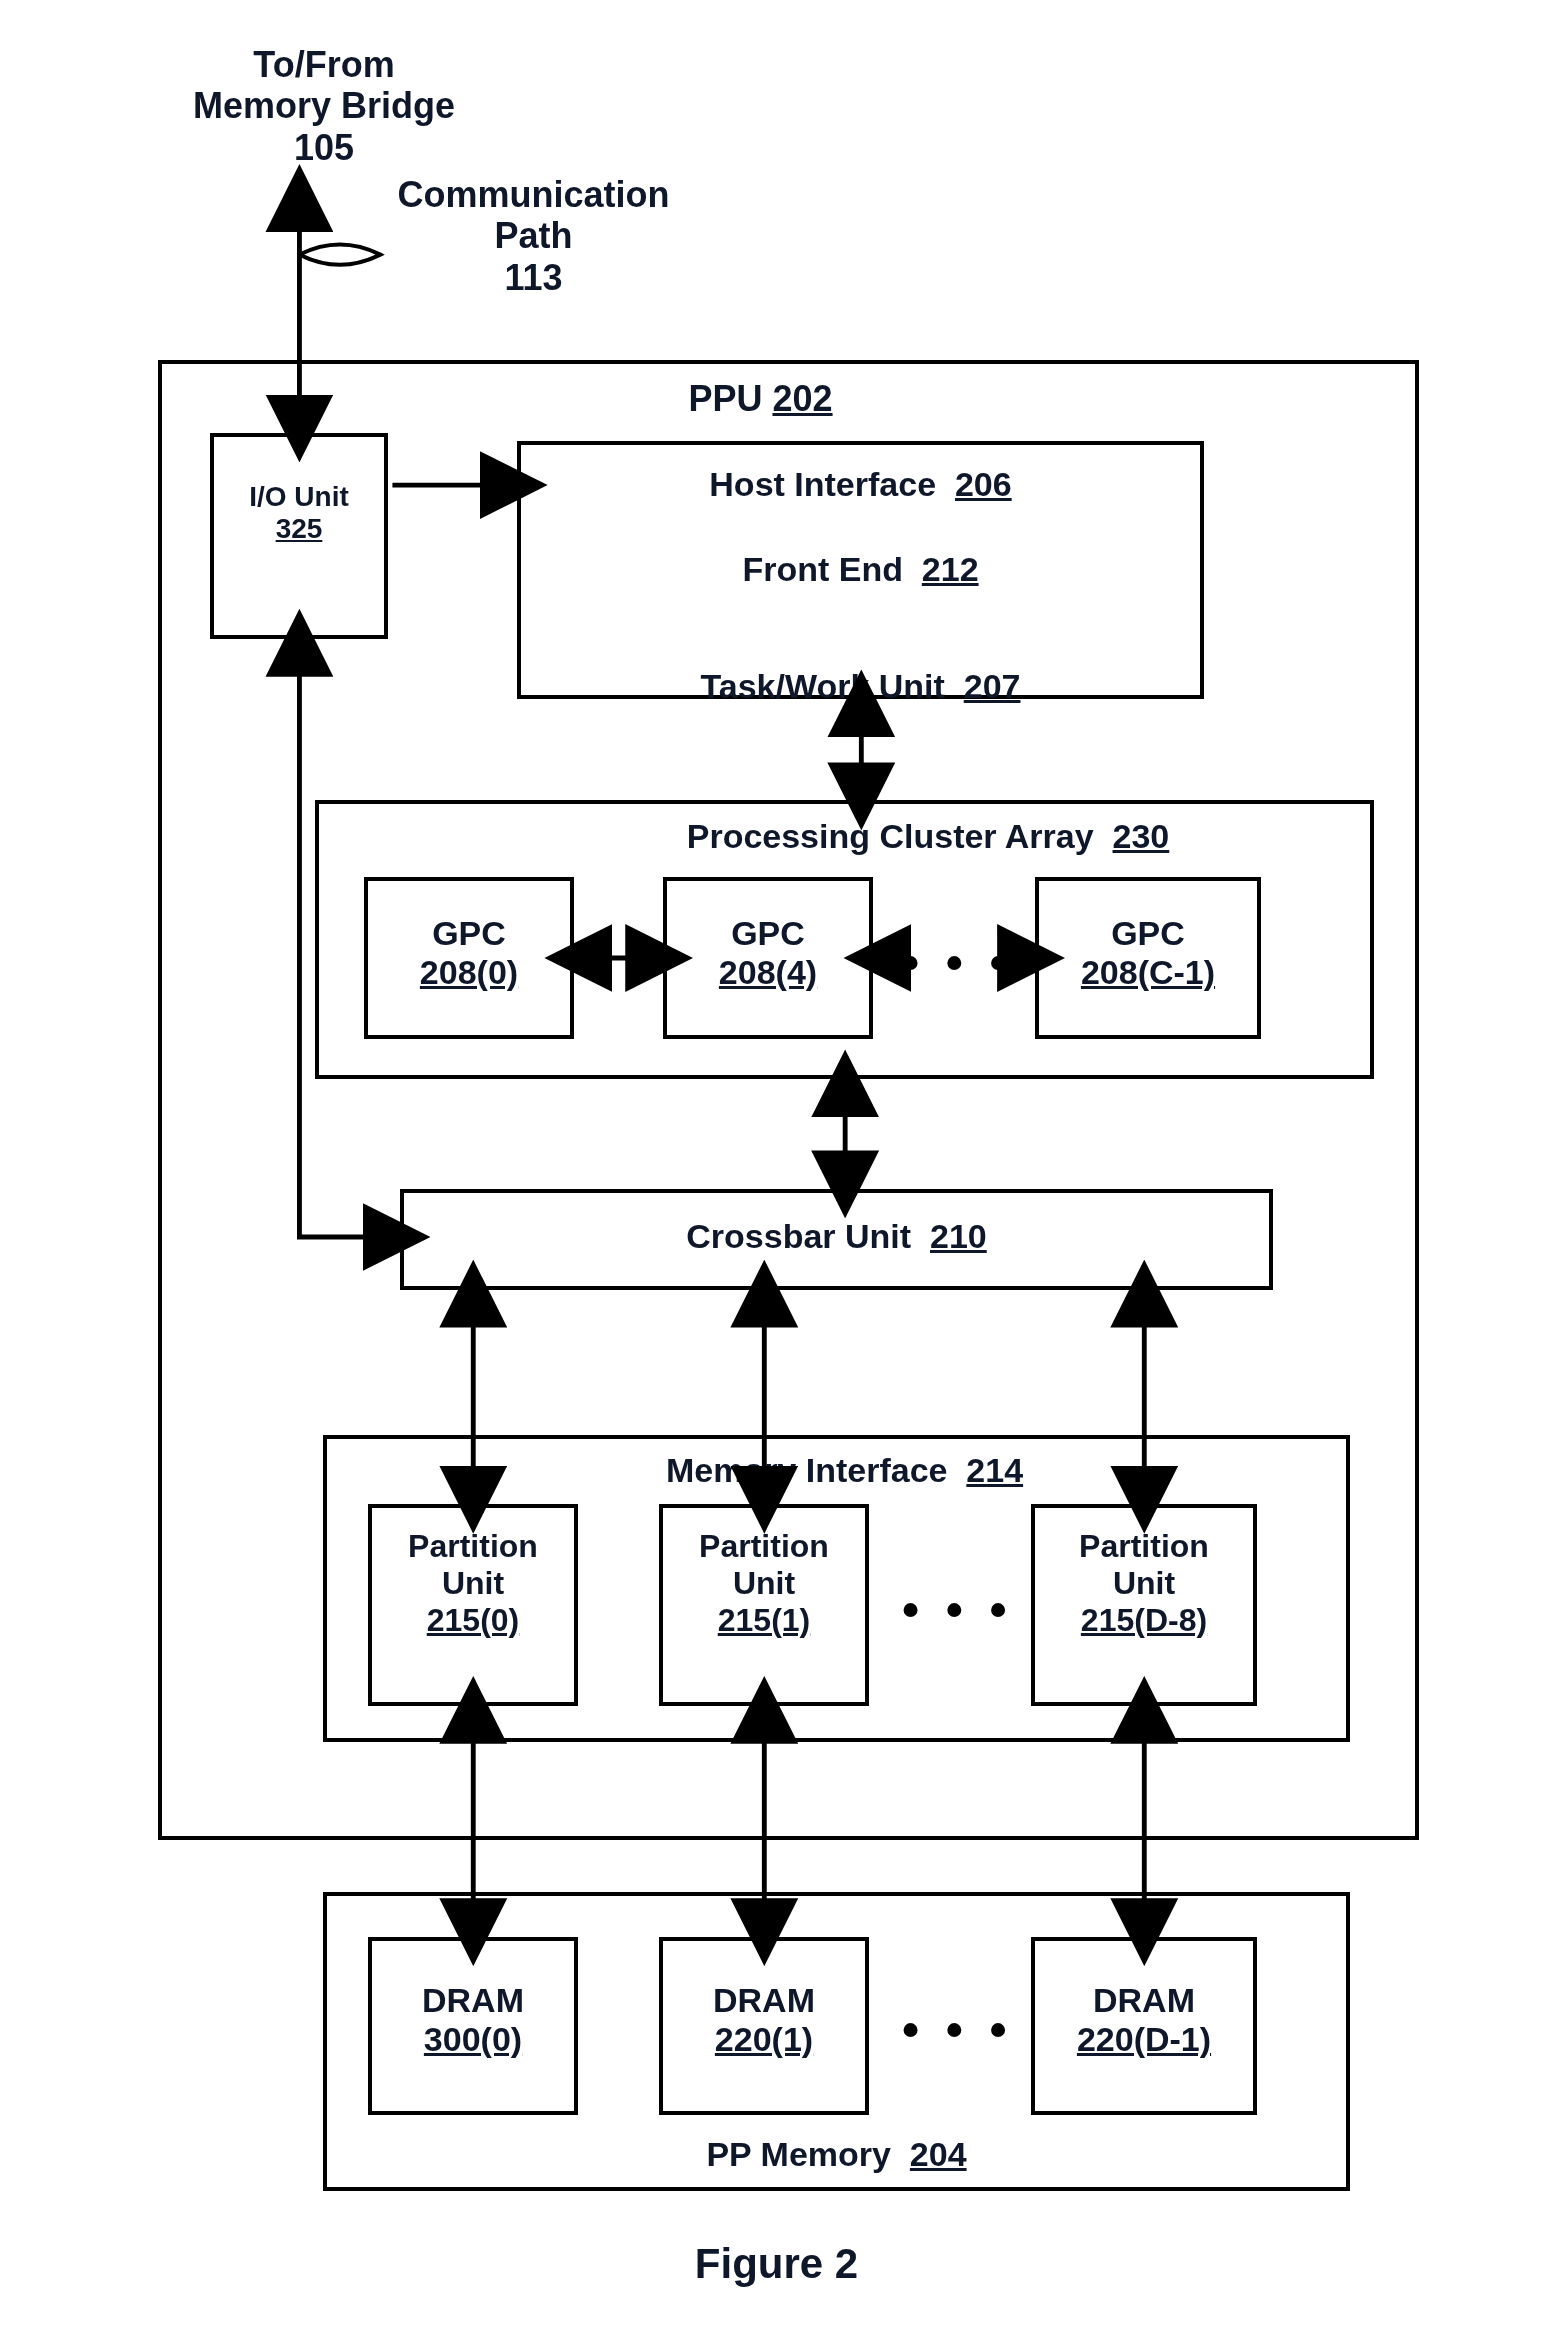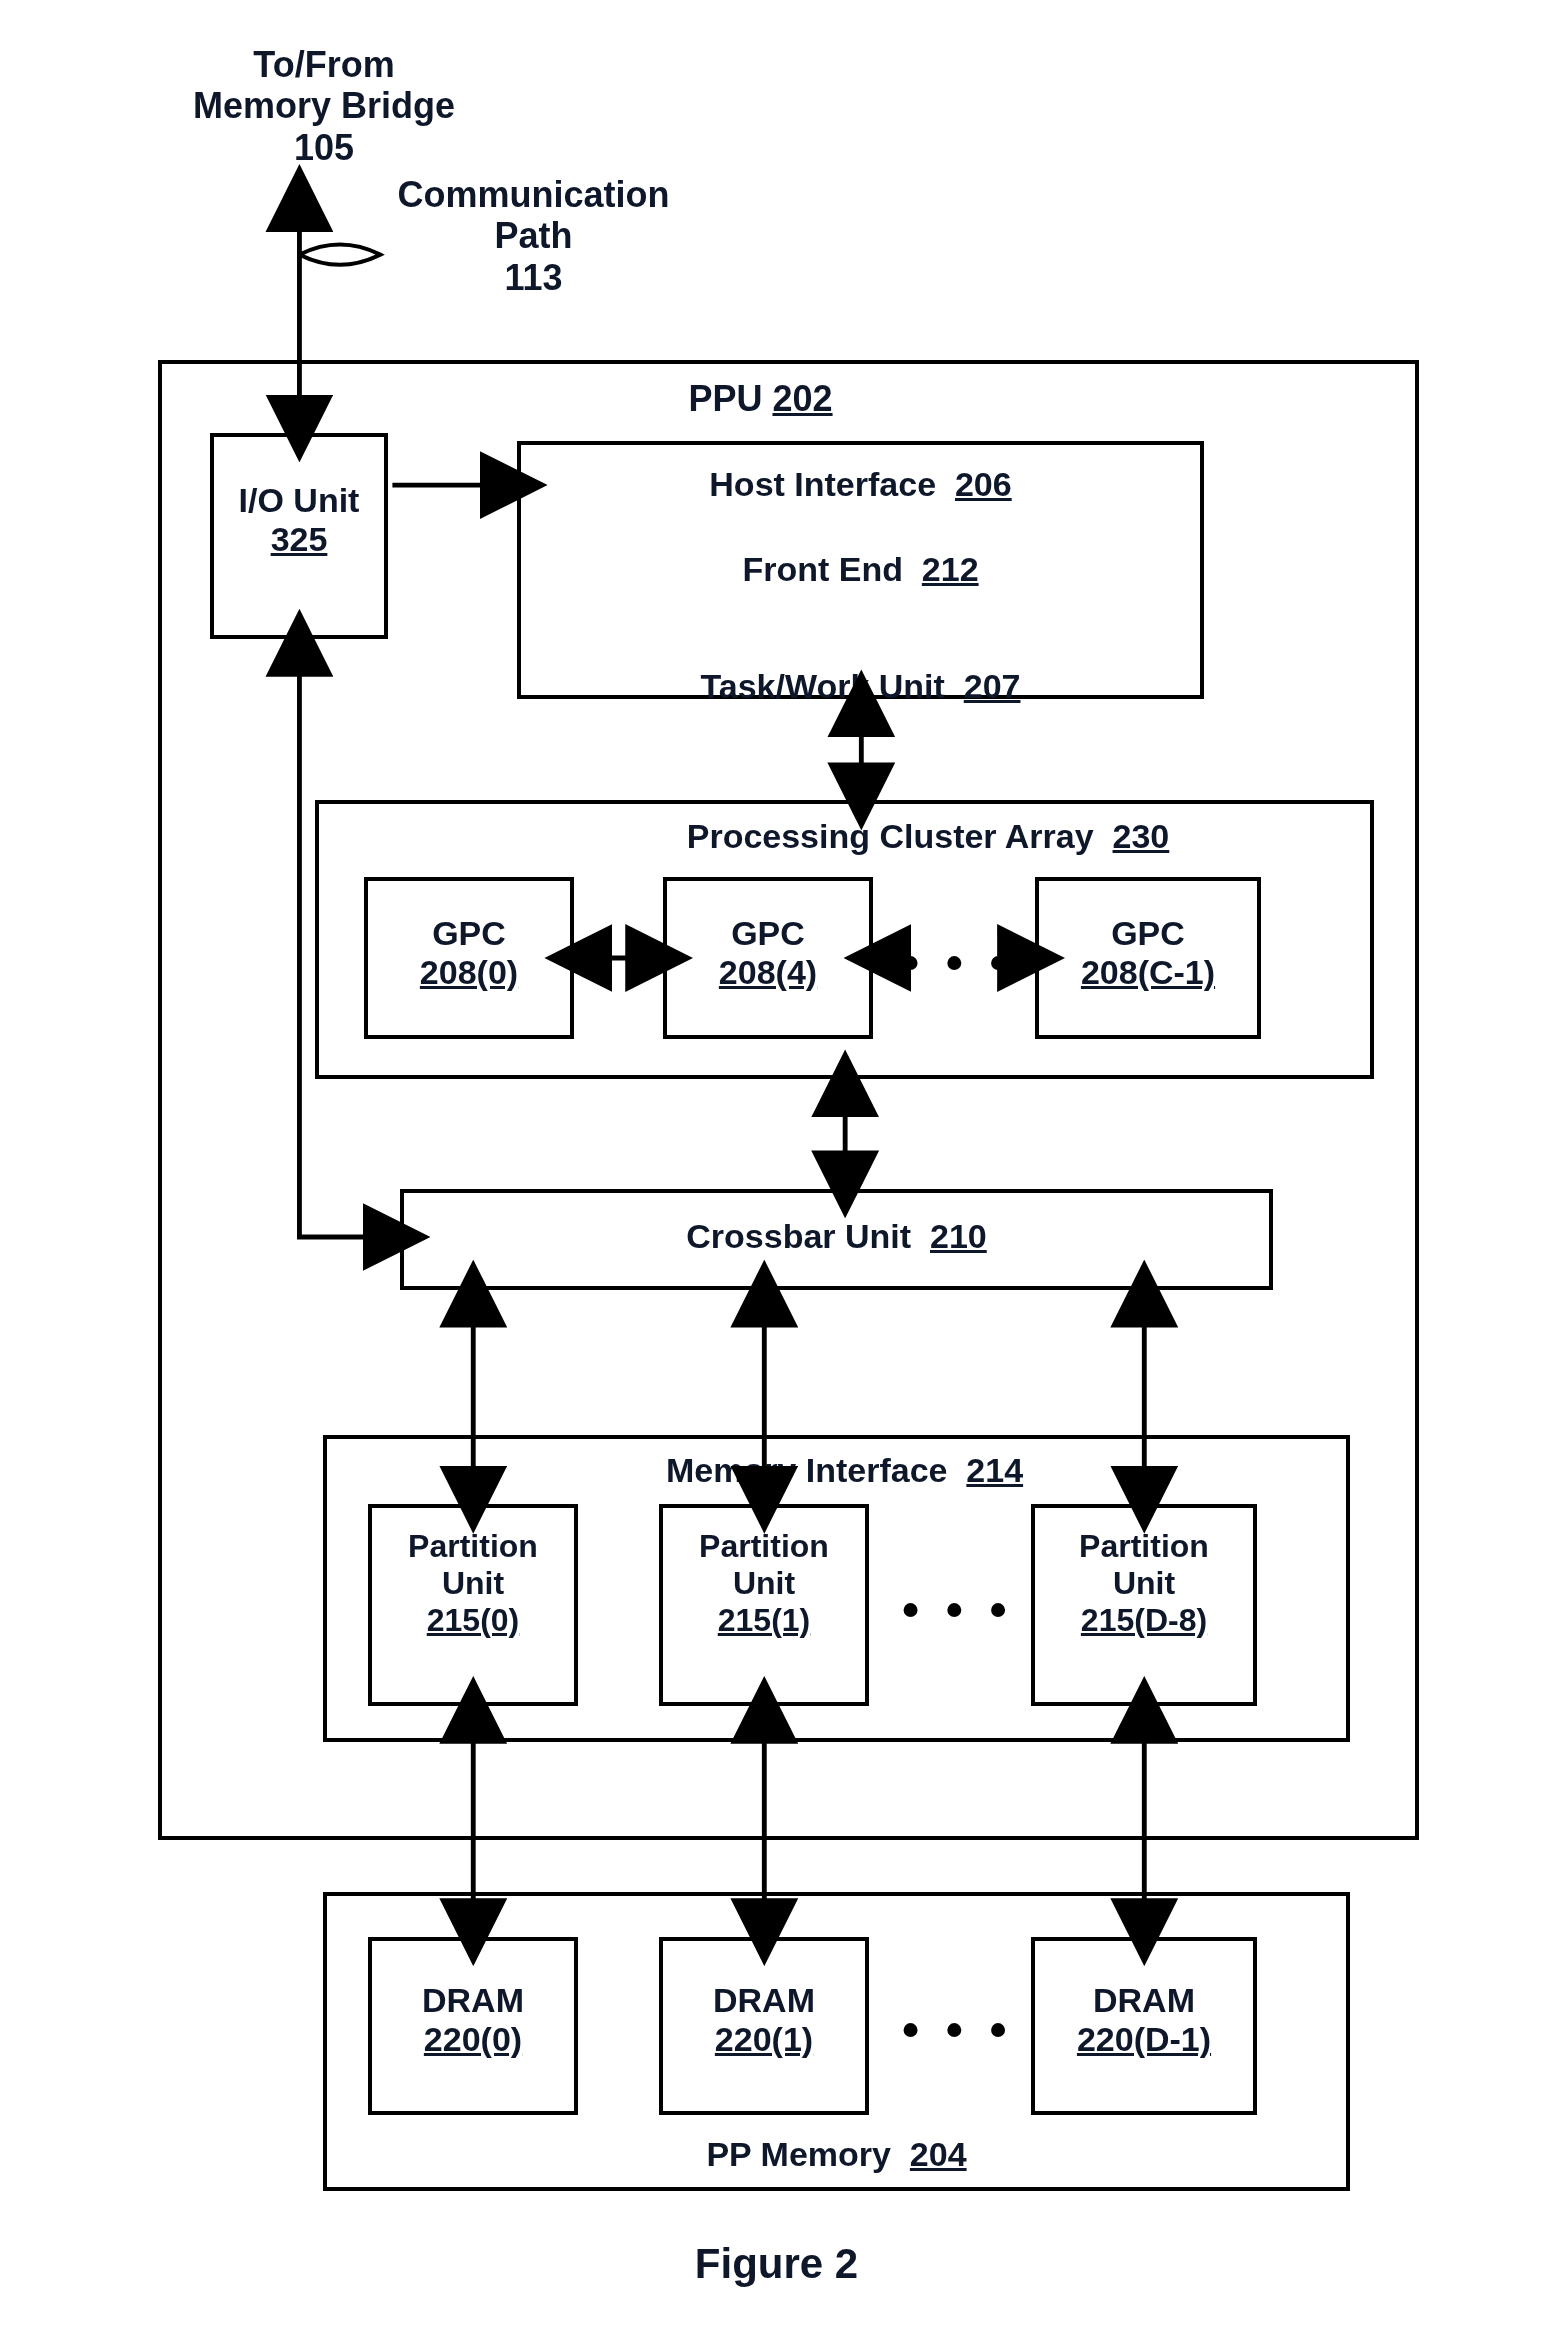--- a/index.html
+++ b/index.html
@@ -39,21 +39,21 @@
     <span>113</span>
   </div>
 
   <div class="box" style="left:158px; top:360px; width:1261px; height:1480px;"></div>
   <div class="lbl" style="left:631px; top:378px; width:259px; font-size:36px;">
     <span class="plain">PPU</span>
     <span class="u">202</span>
   </div>
 
   <div class="box" style="left:210px; top:433px; width:178px; height:206px;"></div>
-  <div class="lbl" style="left:210px; top:481px; width:178px; font-size:34px;">
+  <div class="lbl" style="left:210px; top:481px; width:178px; font-size:28px;">
     <span>I/O Unit</span><br>
     <span class="u">325</span>
   </div>
 
   <div class="box" style="left:517px; top:441px; width:687px; height:89px;"></div>
   <div class="lbl" style="left:517px; top:465px; width:687px; font-size:34px;">
     <span>Host Interface</span>&nbsp;
     <span class="u">206</span>
   </div>
 
@@ -132,21 +132,21 @@
 
   <div class="box" style="left:323px; top:1892px; width:1027px; height:299px;"></div>
   <div class="lbl" style="left:323px; top:2135px; width:1027px; font-size:34px;">
     <span>PP Memory</span>&nbsp;
     <span class="u">204</span>
   </div>
 
   <div class="box" style="left:368px; top:1937px; width:210px; height:178px;"></div>
   <div class="lbl" style="left:368px; top:1981px; width:210px; font-size:34px;">
     <span>DRAM</span><br>
-    <span class="u">220(0)</span>
+    <span class="u">300(0)</span>
   </div>
 
   <div class="box" style="left:659px; top:1937px; width:210px; height:178px;"></div>
   <div class="lbl" style="left:659px; top:1981px; width:210px; font-size:34px;">
     <span>DRAM</span><br>
     <span class="u">220(1)</span>
   </div>
 
   <div class="dots" style="left:902px; top:2001px;">• • •</div>
 

